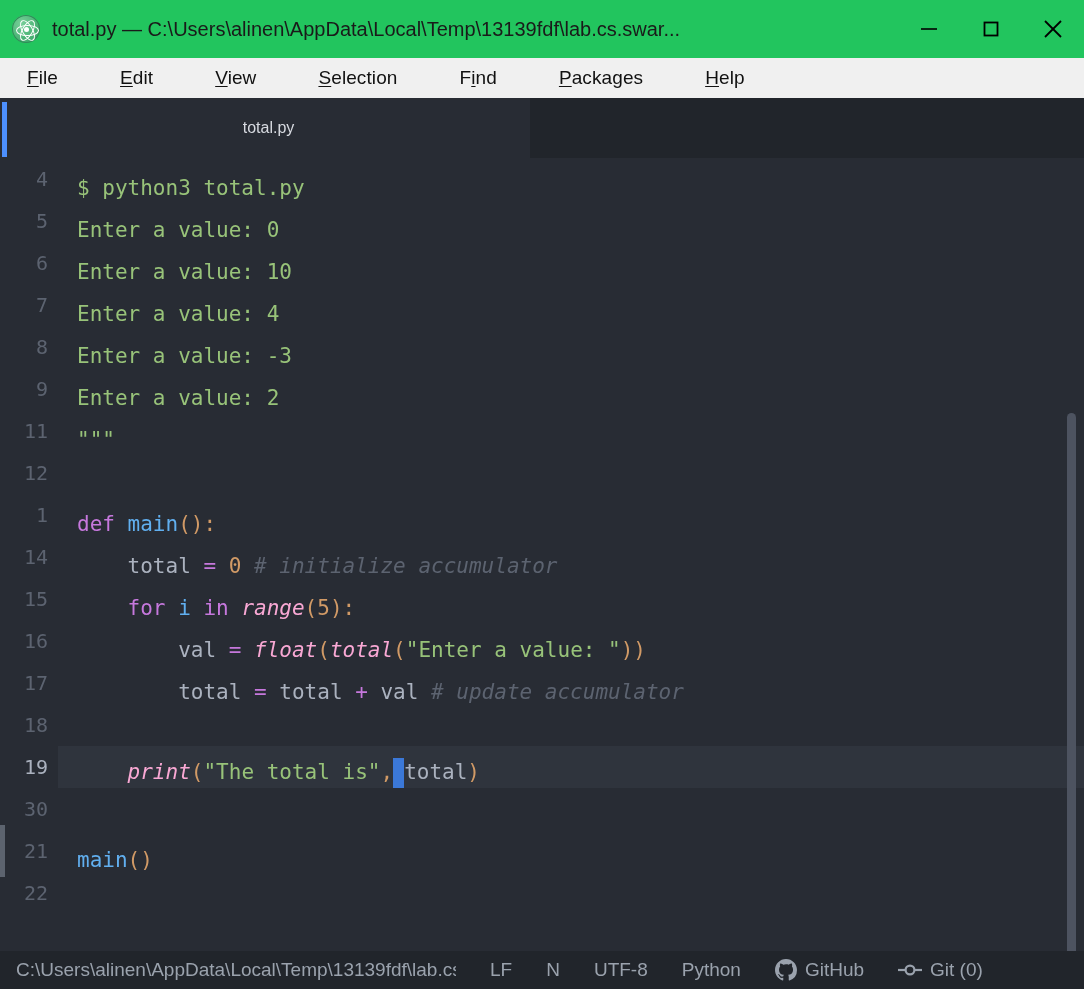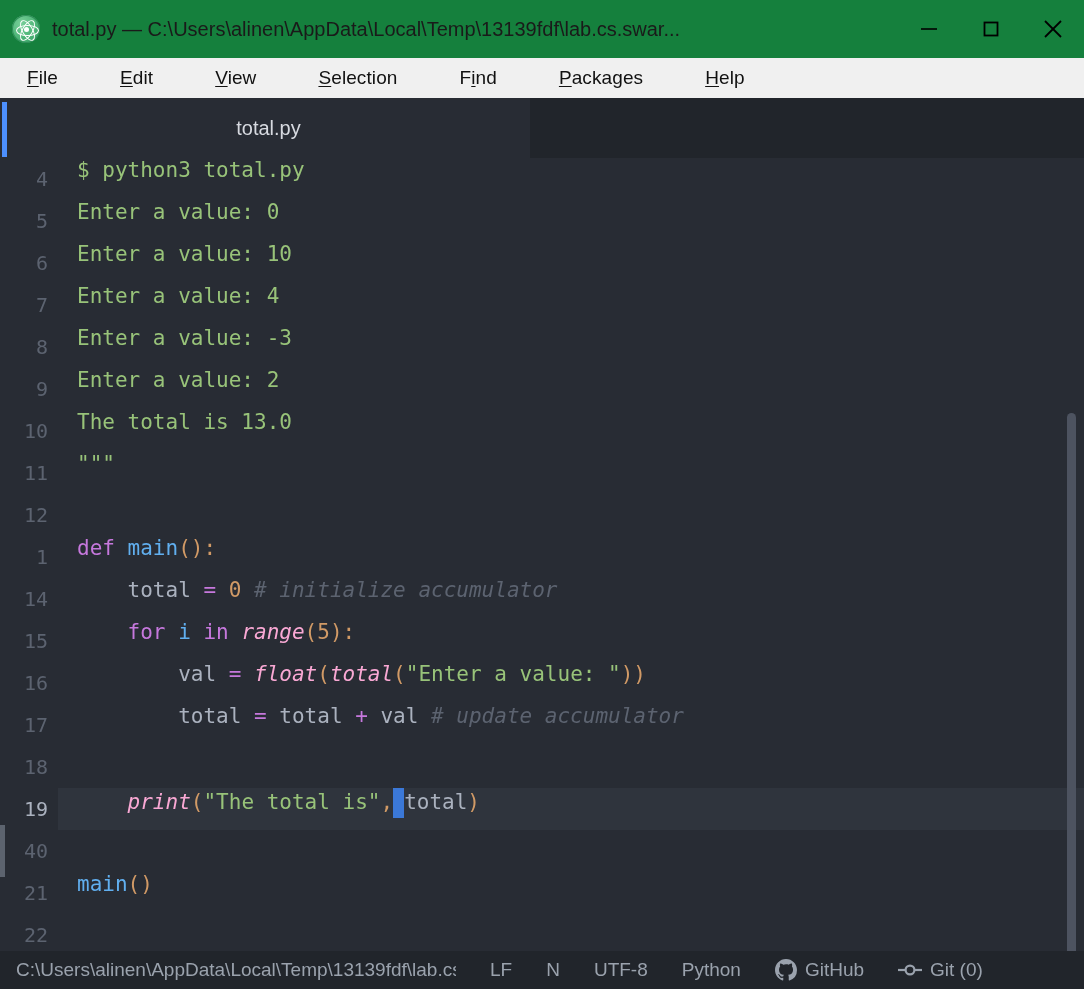--- a/index.html
+++ b/index.html
@@ -13,21 +13,21 @@
     position: relative;
     width: 1084px; height: 989px;
     background: #282c34;
     overflow: hidden;
   }
 
   
   .titlebar {
     position: absolute; left: 0; top: 0;
     width: 1084px; height: 58px;
-    background: #15803d;
+    background: #22c55e;
     display: flex; align-items: center;
   }
   .app-icon {
     margin-left: 12px;
     width: 28px; height: 28px;
     border-radius: 50%;
     background: radial-gradient(circle at 34% 30%, #79cf9a 0%, #53b97c 45%, #2f9c5f 100%);
     box-shadow: inset 0 0 0 1px #2f8d58;
     position: relative;
     flex: 0 0 auto;
@@ -106,21 +106,21 @@
     width: 5px; height: 55px;
     background: #4d90fe;
   }
   .tab {
     position: absolute; left: 7px; top: 0;
     width: 523px; height: 60px;
     background: #282c34;
     display: flex; align-items: center; justify-content: center;
   }
   .tab-title {
-    font-size: 20px;
+    font-size: 16px;
     color: #d7dae0;
     font-family: "Liberation Sans", sans-serif;
   }
 
   
   .editor {
     position: absolute; left: 0; top: 60px;
     width: 1084px; height: 793px;
     background: #282c34;
     overflow: hidden;
@@ -147,21 +147,21 @@
     font-size: 20px;
   }
   .line.is-active .gutter { color: #abb2bf; }
   .code {
     flex: 1 1 auto;
     white-space: pre;
     color: #abb2bf;
     padding-left: 19px;
     position: relative;
     height: 42px;
-    display: flex; align-items: flex-start;
+    display: flex; align-items: flex-end;
   }
   .line.is-active .code {
     background: #2f343d;
   }
   .cursor-block {
     display: inline-block;
     width: 11px; height: 30px;
     background: #3b78d8;
     vertical-align: middle;
     margin: 0;
@@ -295,24 +295,20 @@
           </div>
           <div class="line">
             <div class="gutter">8</div>
             <div class="code"><span><span class="t-str">Enter a value: -3</span></span></div>
           </div>
           <div class="line">
             <div class="gutter">9</div>
             <div class="code"><span><span class="t-str">Enter a value: 2</span></span></div>
           </div>
           <div class="line">
-            <div class="gutter">10</div>
-            <div class="code"><span><span class="t-str">The total is 13.0</span></span></div>
-          </div>
-          <div class="line">
             <div class="gutter">11</div>
             <div class="code"><span><span class="t-str">"""</span></span></div>
           </div>
           <div class="line">
             <div class="gutter">12</div>
             <div class="code"><span></span></div>
           </div>
           <div class="line">
             <div class="gutter">1</div>
             <div class="code"><span><span class="t-kw">def </span><span class="t-fn">main</span><span class="t-punc">():</span></span></div>
@@ -335,21 +331,21 @@
           </div>
           <div class="line">
             <div class="gutter">18</div>
             <div class="code"><span></span></div>
           </div>
           <div class="line is-active">
             <div class="gutter">19</div>
             <div class="code"><span><span class="t-var">    </span><span class="t-builtin">print</span><span class="t-punc">(</span><span class="t-str">"The total is"</span><span class="t-punc">,</span><span class="cursor-block"></span><span class="t-var">total</span><span class="t-punc">)</span></span></div>
           </div>
           <div class="line">
-            <div class="gutter">40</div>
+            <div class="gutter">30</div>
             <div class="code"><span></span></div>
           </div>
           <div class="line">
             <div class="gutter">21</div>
             <div class="code"><span><span class="t-fn">main</span><span class="t-punc">()</span></span></div>
           </div>
           <div class="line">
             <div class="gutter">22</div>
             <div class="code"><span></span></div>
           </div>

